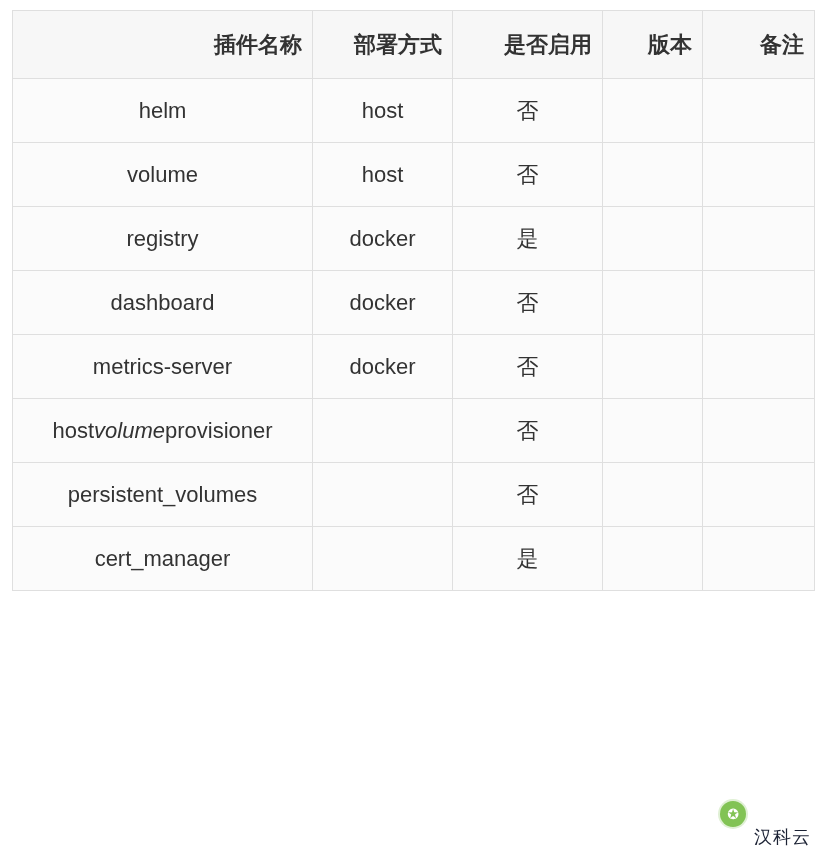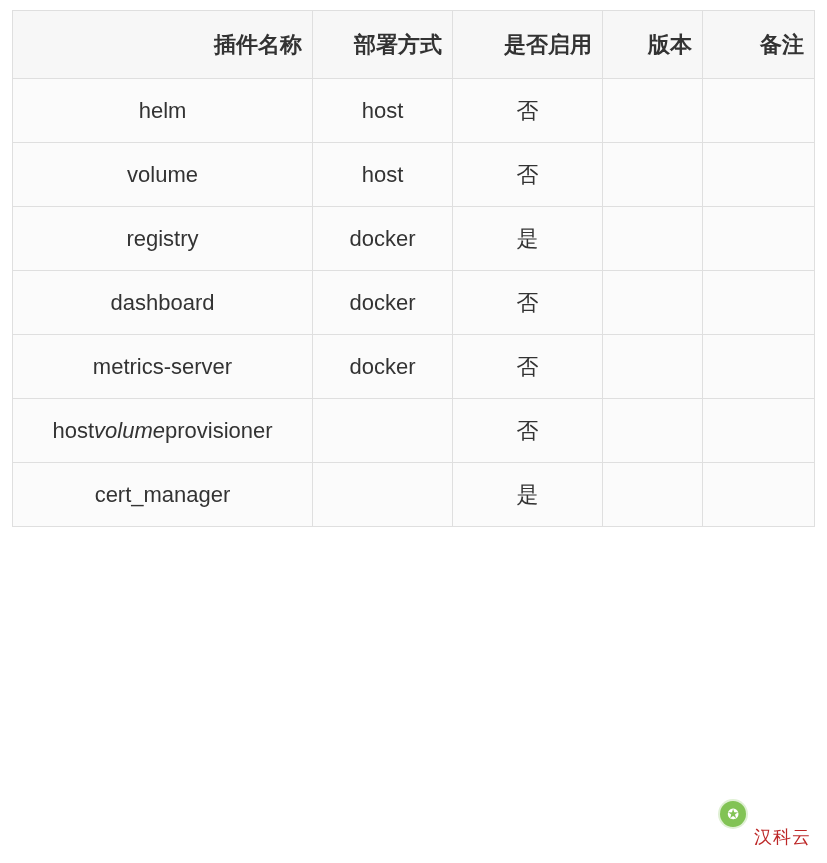--- a/index.html
+++ b/index.html
@@ -64,21 +64,21 @@
     background: #7cc04c;
     display: flex;
     align-items: center;
     justify-content: center;
     color: #fff;
     font-size: 14px;
     box-shadow: 0 0 0 2px rgba(124,192,76,0.25);
   }
   .wm-text {
     font-size: 18px;
-    color: #b91c1c;
+    color: #0f172a;
     letter-spacing: 1px;
     margin-top: 47px;
   }
 </style>
 </head>
 <body>
 
 <div class="wrap">
   <table>
     <colgroup>
@@ -134,20 +134,27 @@
           <td></td>
         </tr>
         <tr>
           <td><span>host</span><em class="vol">volume</em><span>provisioner</span></td>
           <td></td>
           <td>否</td>
           <td></td>
           <td></td>
         </tr>
         <tr>
+          <td>persistent_volumes</td>
+          <td></td>
+          <td>否</td>
+          <td></td>
+          <td></td>
+        </tr>
+        <tr>
           <td>cert_manager</td>
           <td></td>
           <td>是</td>
           <td></td>
           <td></td>
         </tr>
       </tbody>
   </table>
 </div>
 

